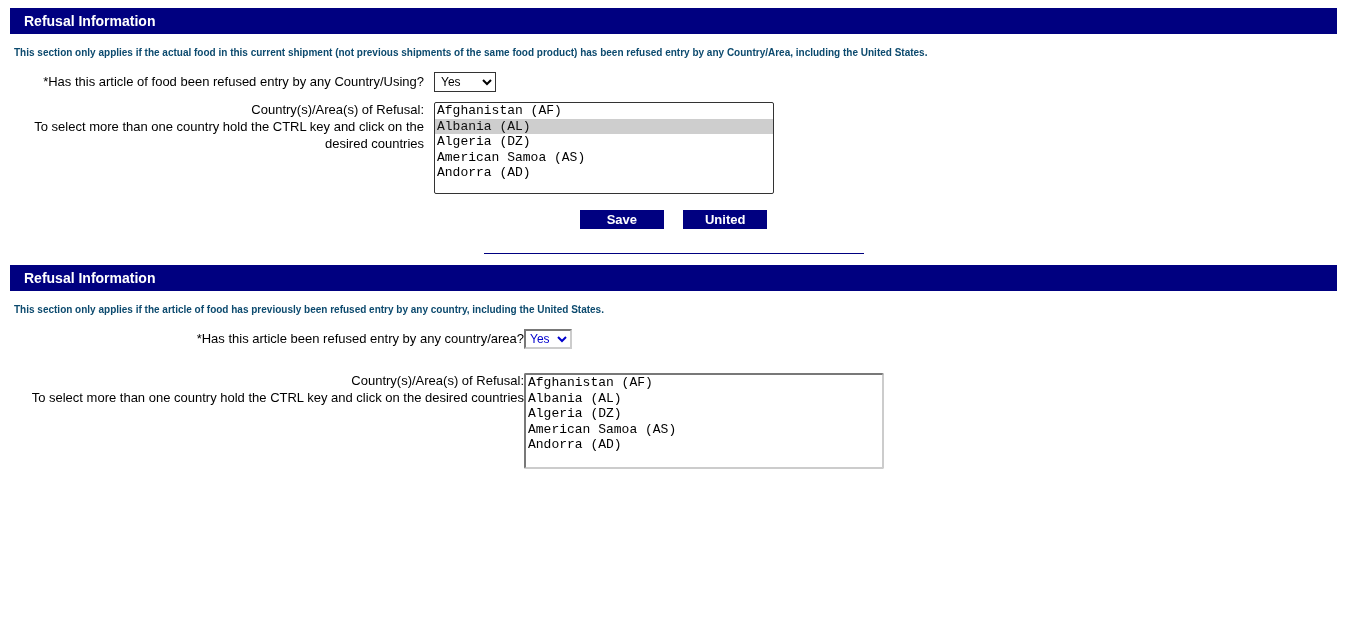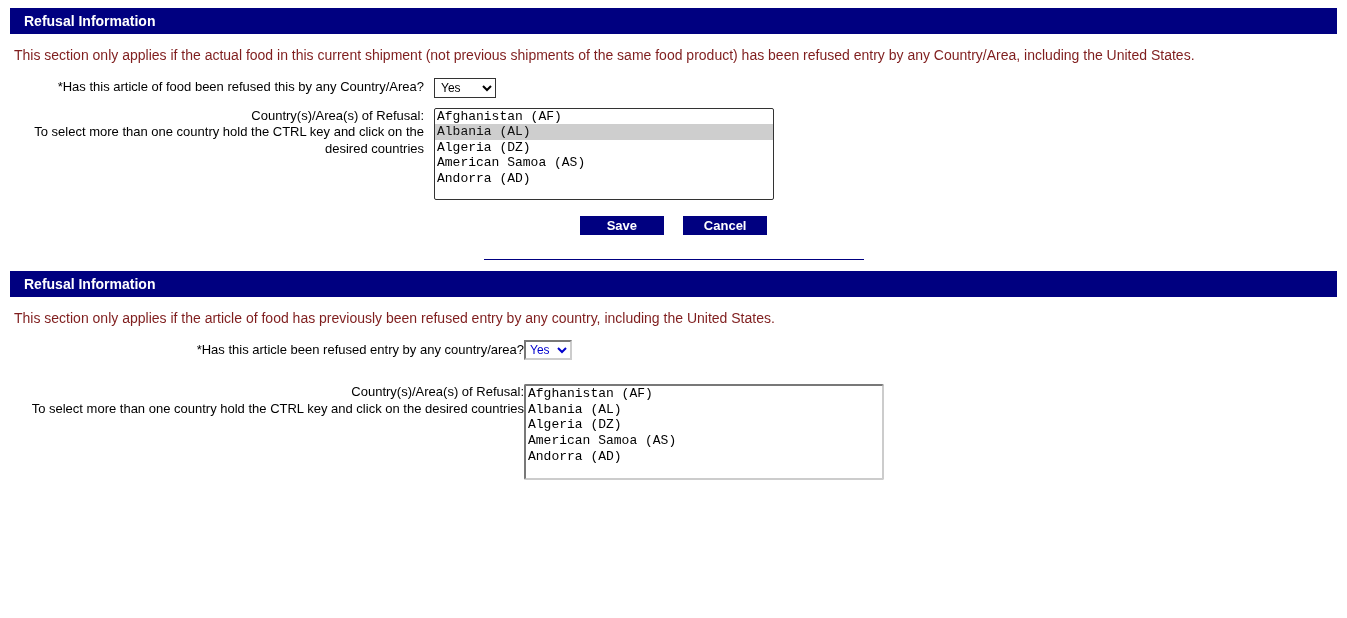--- a/index.html
+++ b/index.html
@@ -18,24 +18,24 @@
     }
     .section-header {
       background-color: #000080;
       color: #fff;
       font-weight: bold;
       font-size: 14px;
       padding: 5px 14px;
       margin-top: 8px;
     }
     .intro-text {
-      color: #7f1d1d;
-      font-weight: normal;
+      color: #0c4a6e;
+      font-weight: bold;
       margin: 12px 4px 12px 4px;
-      font-size: 14px;
+      font-size: 10px;
       line-height: 1.4;
     }
     .form-row {
       display: flex;
       align-items: flex-start;
       margin: 8px 4px 10px 4px;
     }
     .form-row.top-align-first {
       align-items: center;
     }
@@ -132,21 +132,21 @@
 </head>
 <body>
 
 <div class="container">
 
   <div class="section-header">Refusal Information</div>
 
   <div class="intro-text">This section only applies if the actual food in this current shipment (not previous shipments of the same food product) has been refused entry by any Country/Area, including the United States.</div>
 
   <div class="form-row top-align-first">
-    <div class="label-col-1">*Has this article of food been refused this by any Country/Area?</div>
+    <div class="label-col-1">*Has this article of food been refused entry by any Country/Using?</div>
     <div class="field-col">
       <select class="select-simple">
         <option>Yes</option>
       </select>
     </div>
   </div>
 
   <div class="form-row">
     <div class="label-col-1">
       <span>Country(s)/Area(s) of Refusal:</span><br>
@@ -158,21 +158,21 @@
           <option selected="">Albania (AL)</option>
           <option>Algeria (DZ)</option>
           <option>American Samoa (AS)</option>
           <option>Andorra (AD)</option>
         </select>
     </div>
   </div>
 
   <div class="button-row">
     <button class="btn">Save</button>
-    <button class="btn">Cancel</button>
+    <button class="btn">United</button>
   </div>
 
 
   <div class="divider-wrap">
     <span class="divider"></span>
   </div>
 
   <div class="section-header">Refusal Information</div>
 
   <div class="intro-text">This section only applies if the article of food has previously been refused entry by any country, including the United States.</div>

